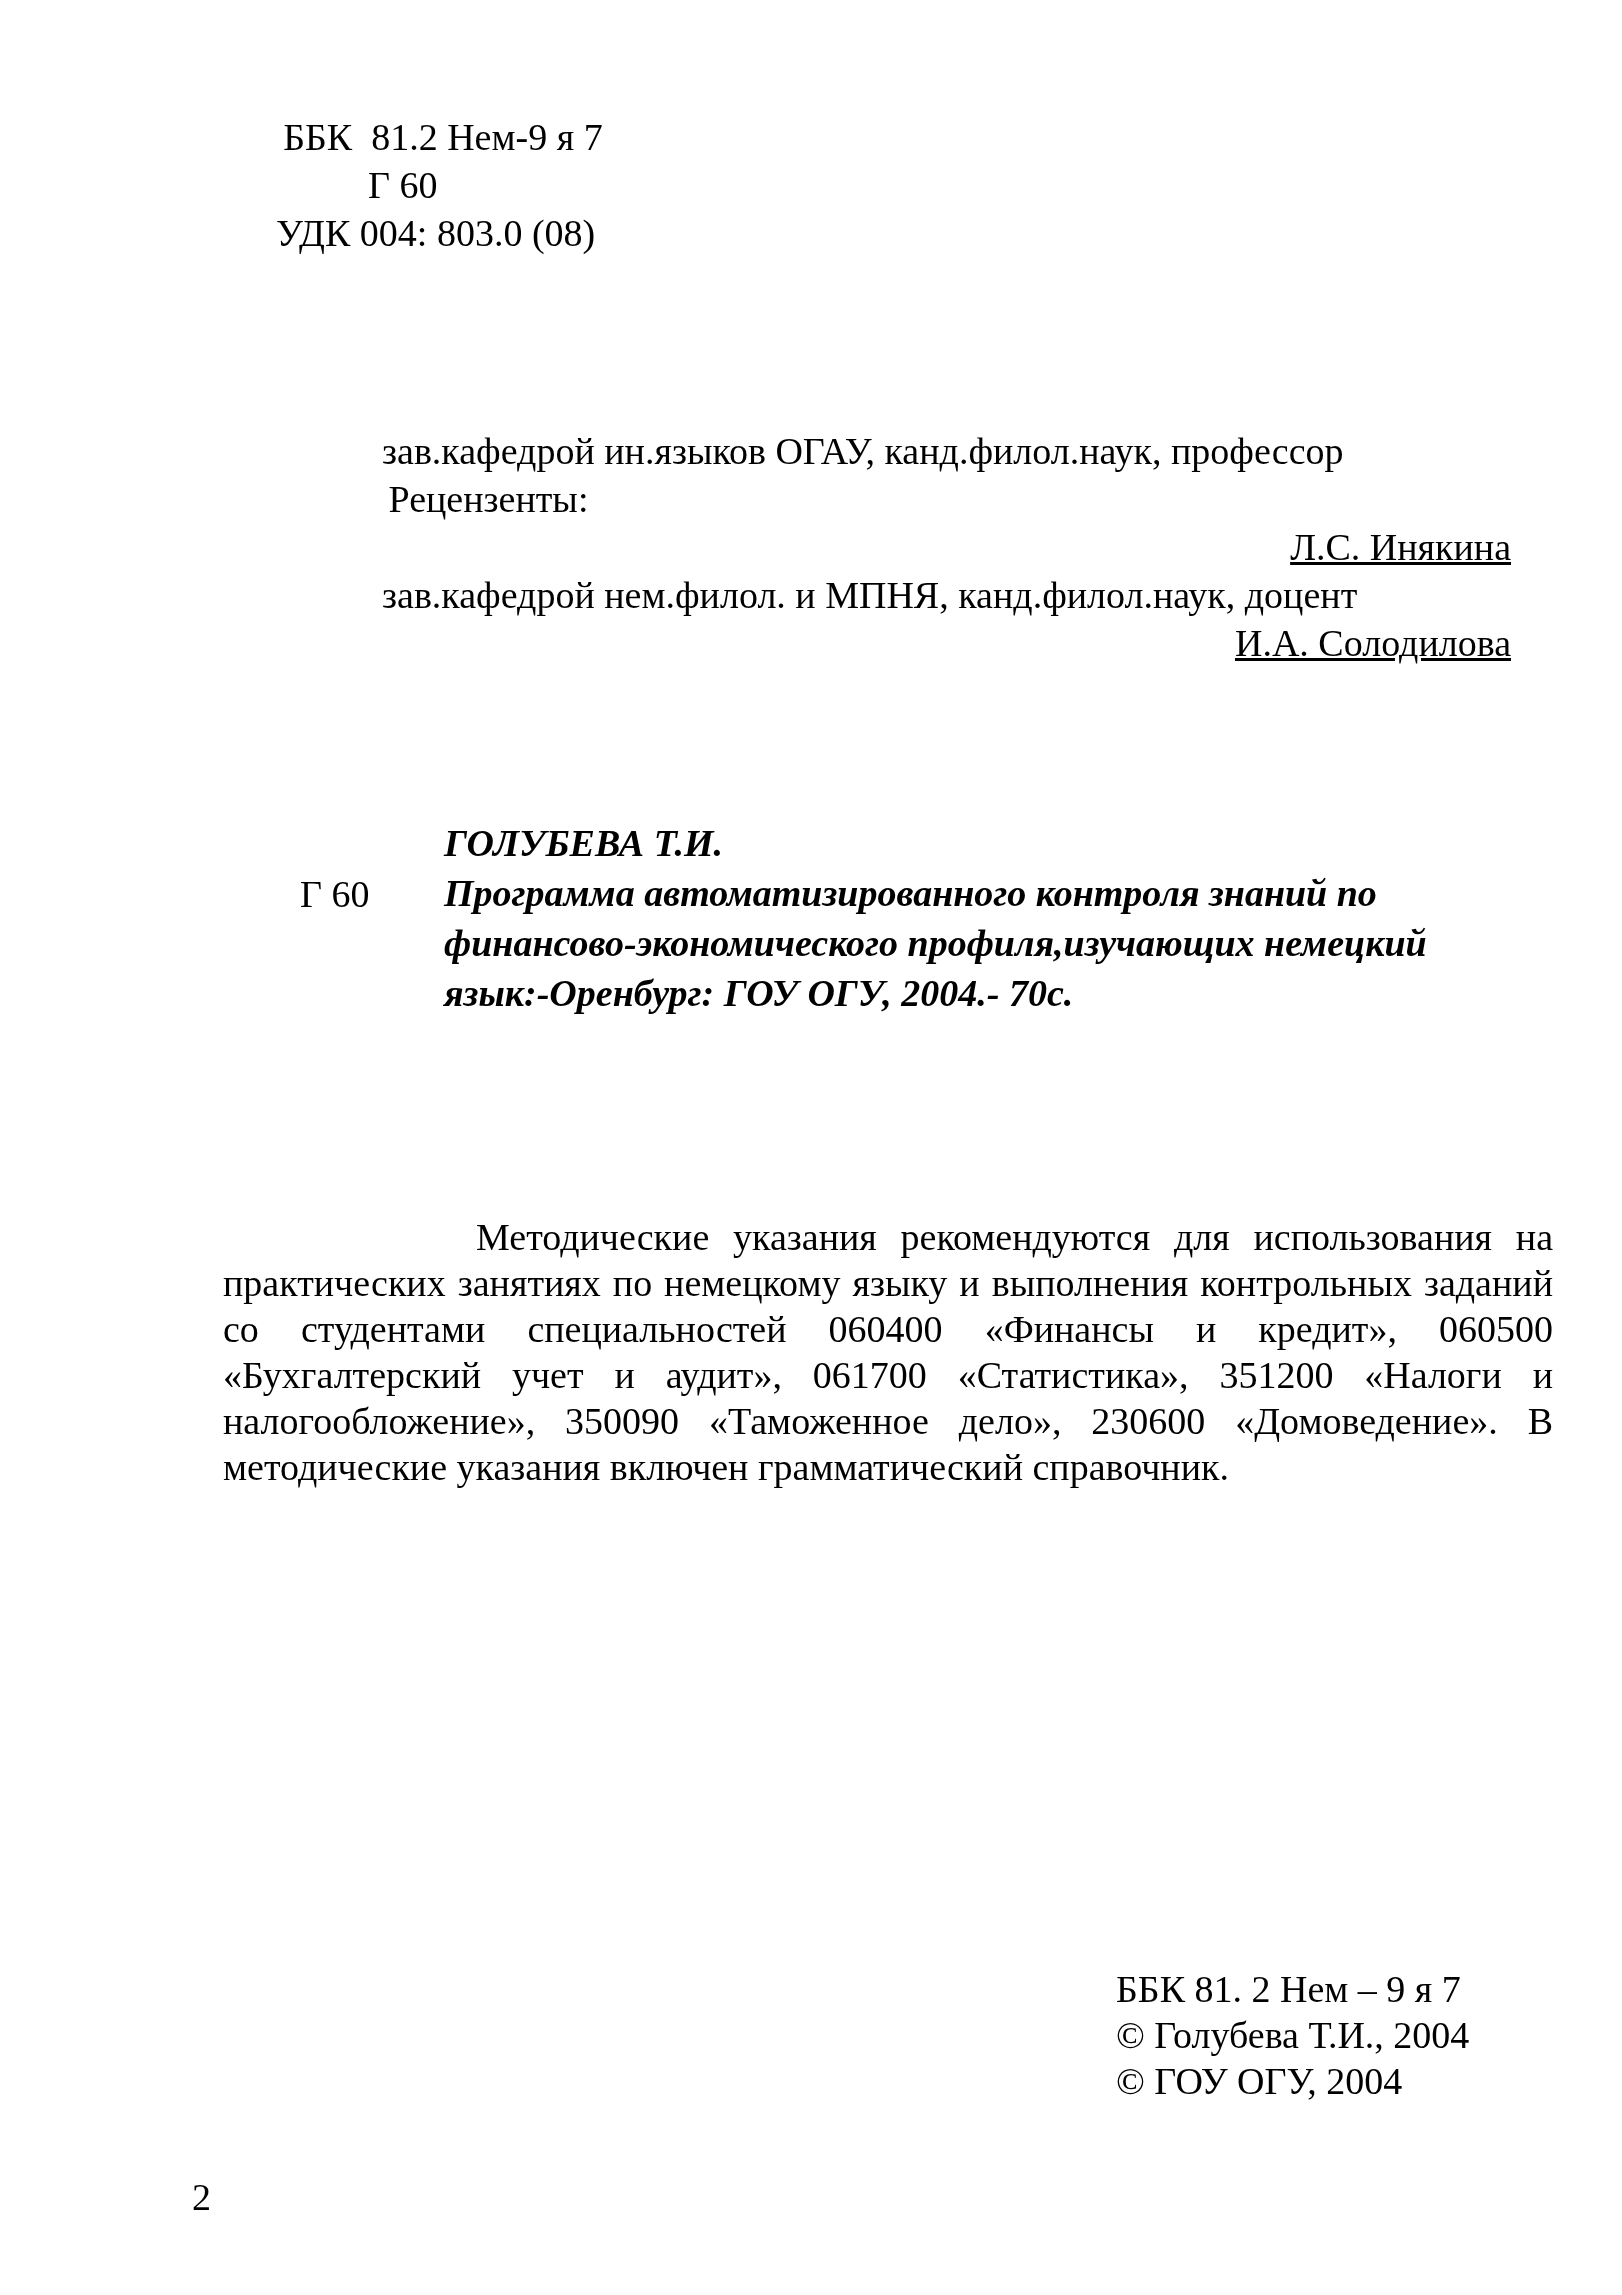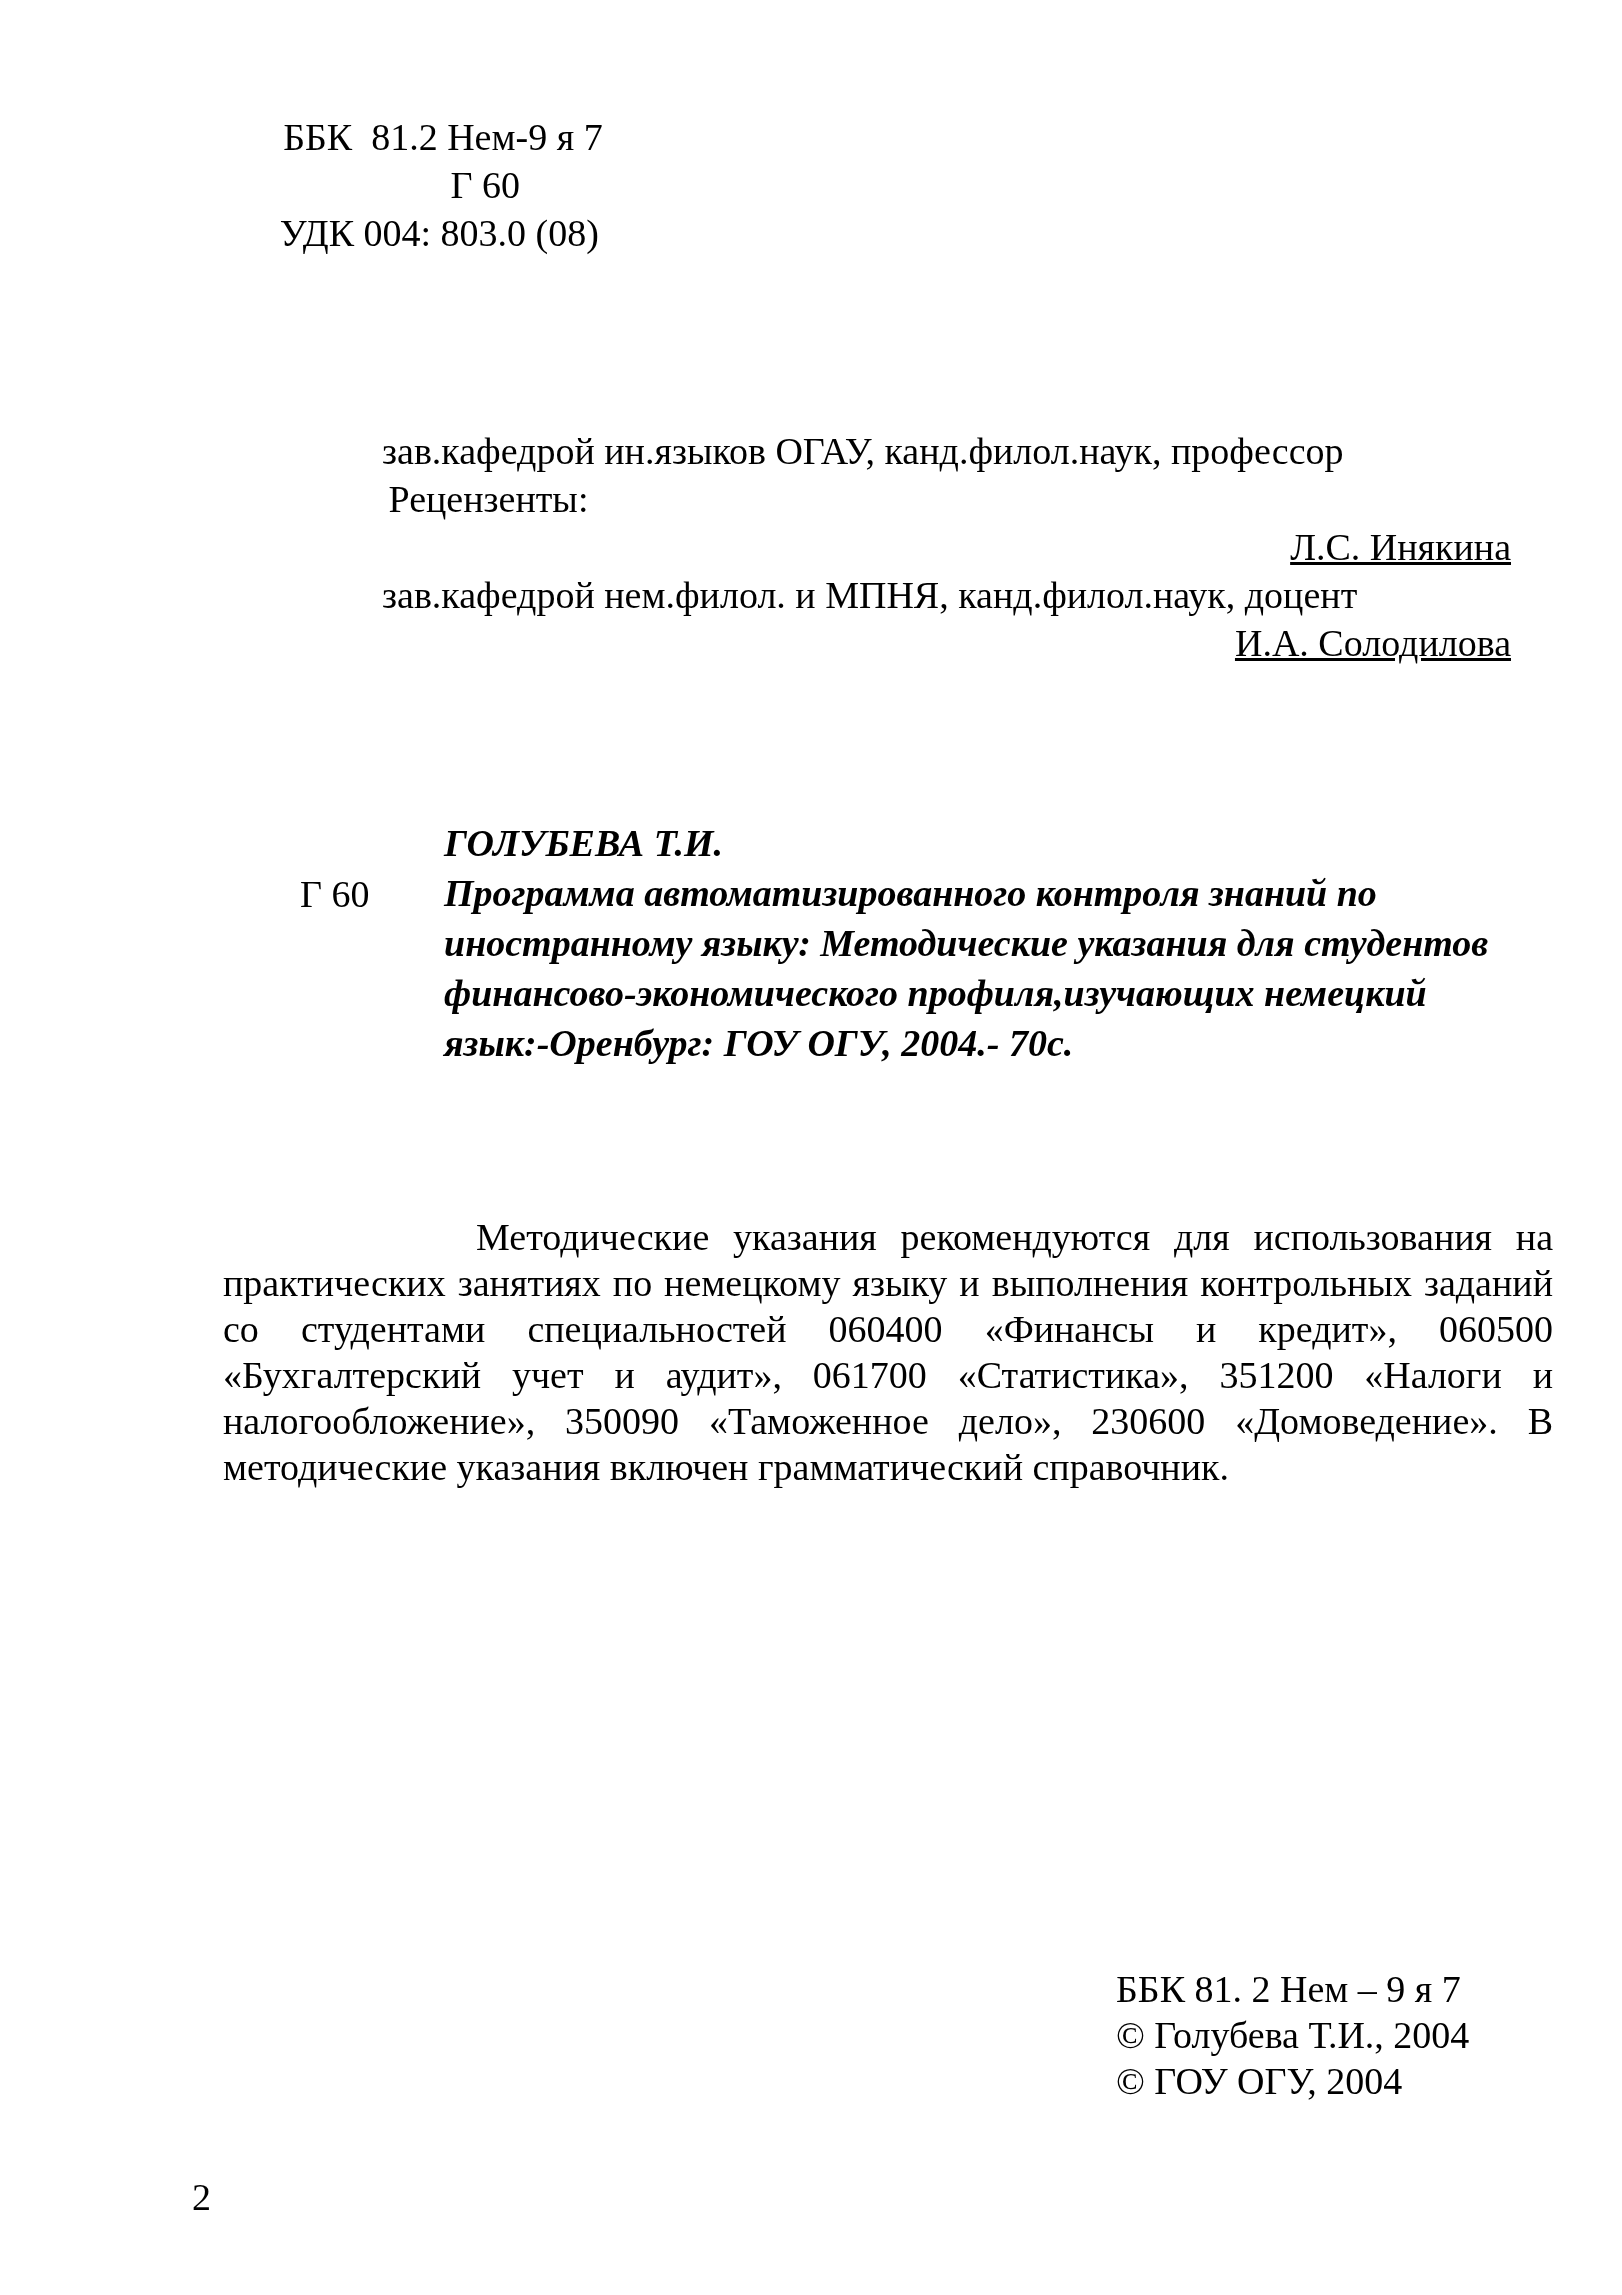--- a/index.html
+++ b/index.html
@@ -24,21 +24,20 @@
     font-size: 38px;
     line-height: 48px;
     white-space: pre;
   }
 
   
   .id-block {
     position: absolute;
     left: 276px;
     top: 113px;
-    text-align: center;
   }
   .id-block .l-bbk { margin-left: 7.2px; }
   .id-block .l-g60 { margin-left: 92px; }
   .id-block .l-udk { margin-left: 0; }
 
   
   .reviewers {
     position: absolute;
     left: 382px;
     top: 427px;
@@ -112,21 +111,20 @@
     <div class="txt rev-name">Л.С. Инякина</div>
     <div class="txt rev-desc">зав.кафедрой нем.филол. и МПНЯ, канд.филол.наук, доцент</div>
     <div class="txt rev-name">И.А. Солодилова</div>
   </div>
 
   <div class="entry-code">Г 60</div>
 
   <div class="entry">
     <div class="txt entry-author">ГОЛУБЕВА Т.И.</div>
     <div class="txt entry-line">Программа автоматизированного контроля знаний по</div>
-    <div class="txt entry-line">иностранному языку: Методические указания для студентов</div>
     <div class="txt entry-line">финансово-экономического профиля,изучающих немецкий</div>
     <div class="txt entry-line">язык:-Оренбург: ГОУ ОГУ, 2004.- 70с.</div>
   </div>
 
   <div class="annotation">Методические указания рекомендуются для использования на практических занятиях по немецкому языку и выполнения контрольных заданий со студентами специальностей 060400 «Финансы и кредит», 060500 «Бухгалтерский учет и аудит», 061700 «Статистика», 351200 «Налоги и налогообложение», 350090 «Таможенное дело», 230600 «Домоведение». В методические указания включен грамматический справочник.</div>
 
   <div class="imprint">
     <div class="txt">ББК 81. 2 Нем – 9 я 7</div>
     <div class="txt">© Голубева Т.И., 2004</div>
     <div class="txt">© ГОУ ОГУ, 2004</div>

